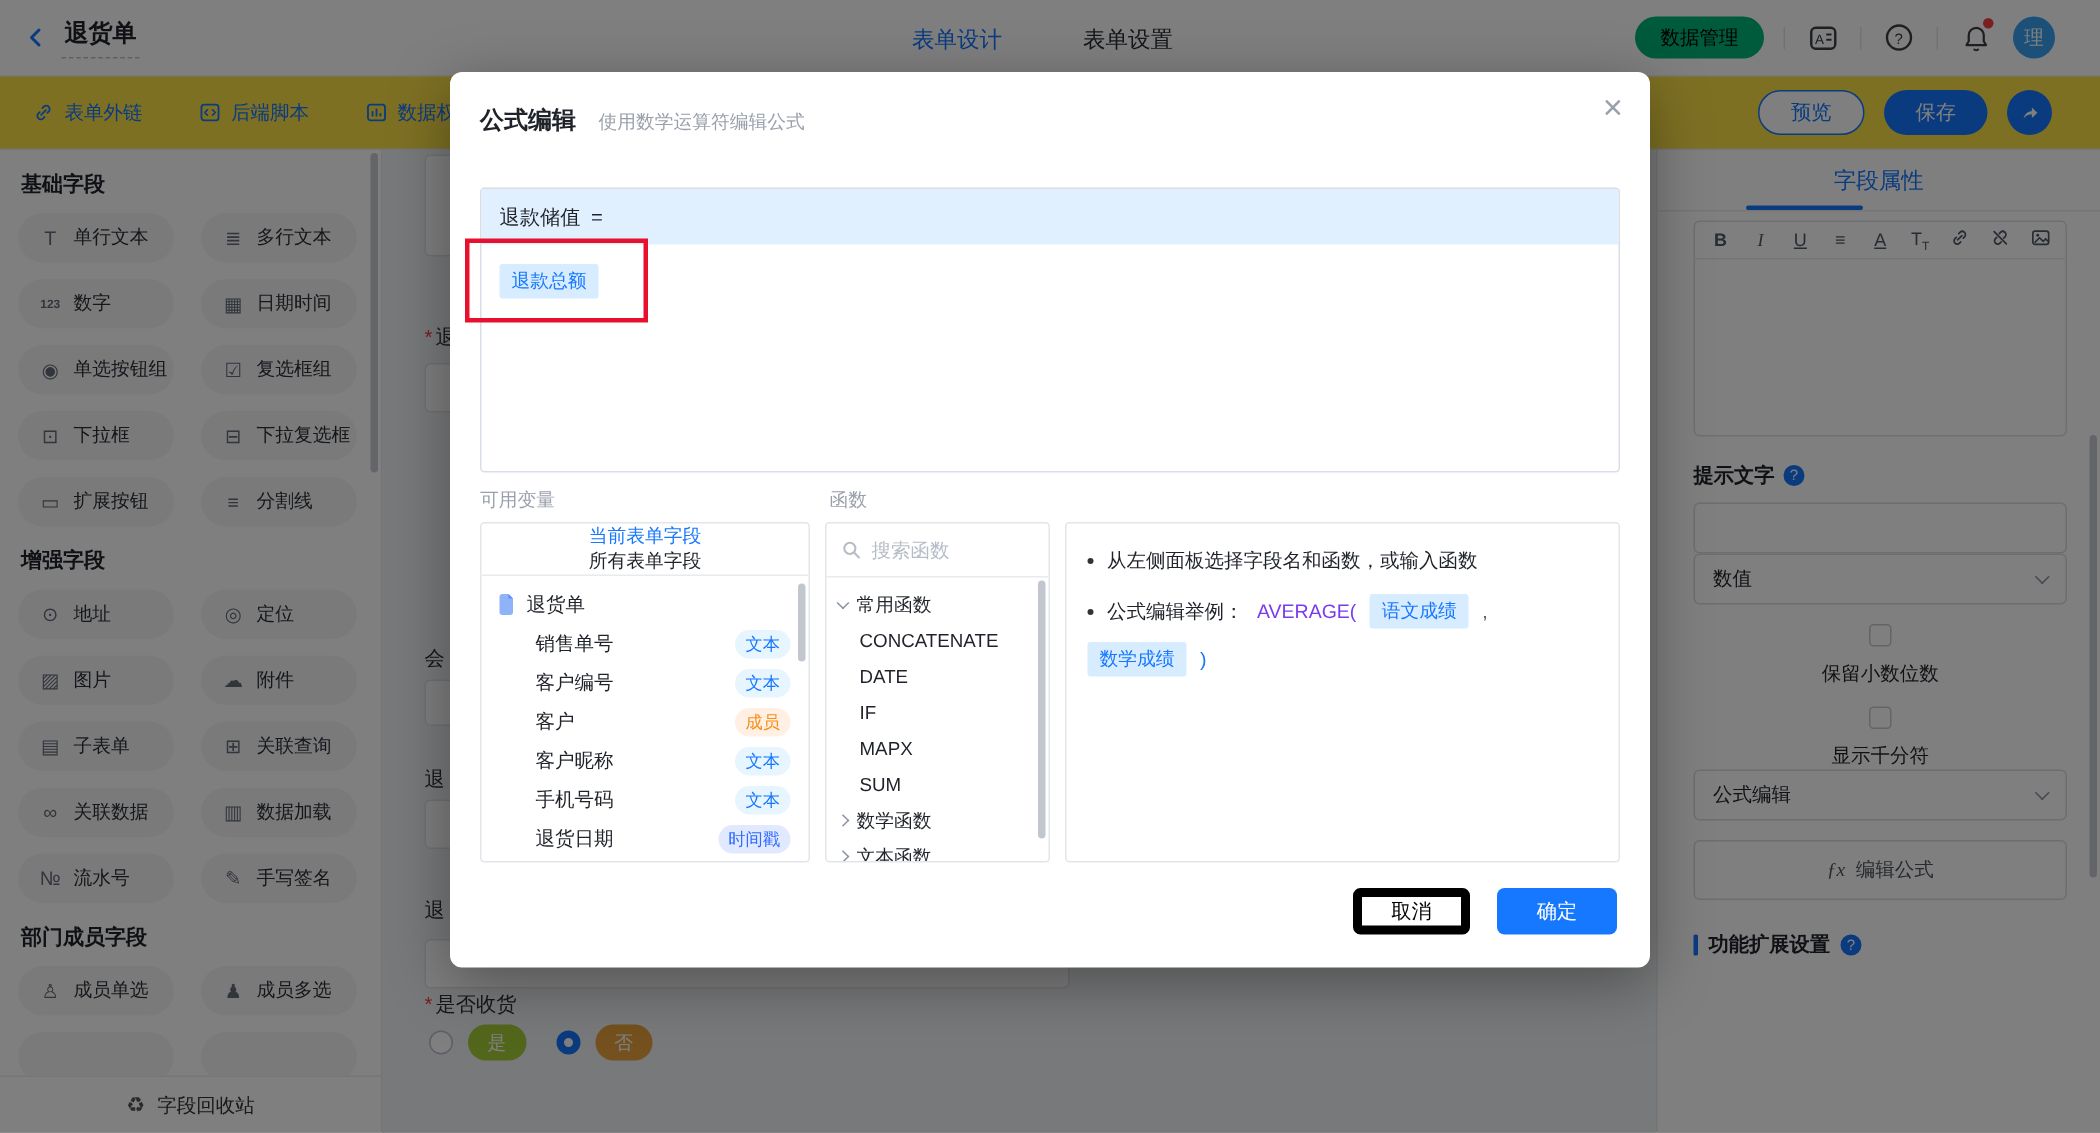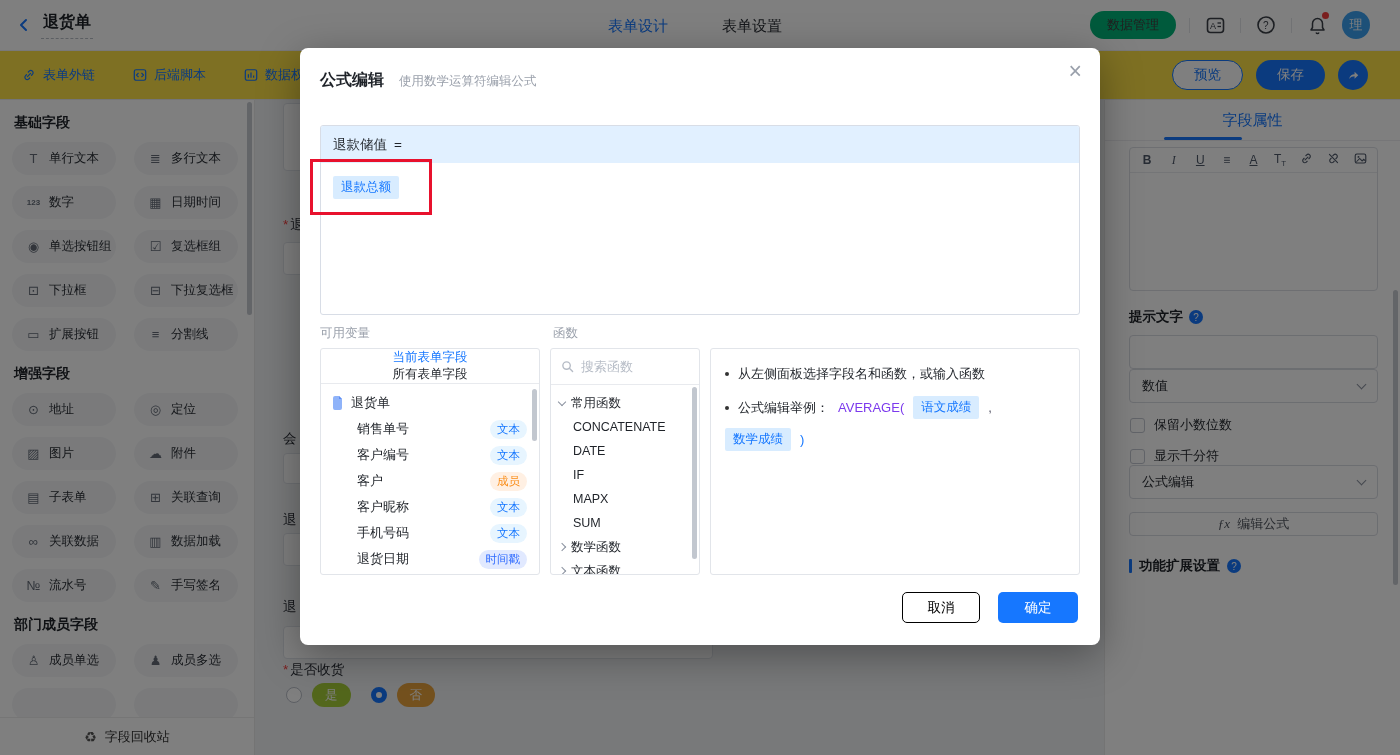--- a/index.html
+++ b/index.html
@@ -11,21 +11,21 @@
   
   .topbar { position:absolute; top:0; left:0; right:0; height:50px; background:#fff;
             display:flex; align-items:center; padding:0 30px 0 16px; z-index:1; }
   .back-wrap { display:flex; align-items:center; gap:9px; }
   .back-btn { display:flex; align-items:center; cursor:pointer; }
   .back-title { font-size:16px; font-weight:700; border-bottom:1px dashed #b9bec7; padding:1px 2px 5px; }
   .top-tab { position:absolute; top:17px; font-size:15px; }
   .top-tab.design { left:608px; color:var(--accent,#1677ff); }
   .top-tab.settings { left:722px; color:#2b2f36; }
   .top-right { margin-left:auto; display:flex; align-items:center; gap:13px; }
-  .pill-green { background:var(--green,#00b578); color:#404040; height:28px; padding:0 17px;
+  .pill-green { background:var(--green,#00b578); color:#000000; height:28px; padding:0 17px;
                 border-radius:15px; font-size:13px; display:flex; align-items:center; border:none; }
   .vdiv { width:1px; height:15px; background:#e3e5e8; }
   .tbar-icon { display:flex; align-items:center; justify-content:center; width:24px; height:24px; }
   .bell-wrap { position:relative; }
   .bell-dot { position:absolute; top:-1px; right:0; width:7px; height:7px; border-radius:50%; background:#f53f3f; }
   .avatar { width:28px; height:28px; border-radius:50%; background:#3ba0f0; color:#fff; font-size:13px;
             display:flex; align-items:center; justify-content:center; }
 
   
   .subbar { position:absolute; top:50px; left:0; right:0; height:50px; background:#fde047;
@@ -89,23 +89,23 @@
   .rte-ic sub { font-size:8px; }
   .rp-label { font-size:13.5px; font-weight:700; margin:17px 0 9px; display:flex; align-items:center; gap:6px; }
   .qmark { width:14px; height:14px; border-radius:50%; background:var(--accent,#1677ff); color:#fff; font-size:10px;
            display:flex; align-items:center; justify-content:center; font-weight:400; }
   .rp-input { height:34px; border:1px solid #d9dce3; border-radius:4px; width:100%; background:#fff;
               font-size:13px; padding:0 10px; font-family:inherit; }
   .rp-select { height:34px; border:1px solid #d9dce3; border-radius:4px; display:flex; align-items:center;
                justify-content:space-between; padding:0 12px; font-size:13px; cursor:pointer; background:#fff; }
   .chev { width:7px; height:7px; border-right:1.5px solid #8a919f; border-bottom:1.5px solid #8a919f;
           transform:rotate(45deg); margin-top:-3px; }
-  .cbrow { display:flex; gap:9px; align-items:center; font-size:13px; margin:13px 1px 0; }
+  .cbrow { display:flex; gap:9px; align-items:center; font-size:13px; margin:13px 1px 0;flex-direction:column; }
   .cbox2 { width:15px; height:15px; border:1px solid #c4c9d2; border-radius:3px; background:#fff; flex:none; }
-  .fx-btn { height:24px; border:1px solid #d9dce3; border-radius:4px; display:flex; align-items:center;
+  .fx-btn { height:40px; border:1px solid #d9dce3; border-radius:4px; display:flex; align-items:center;
             justify-content:center; gap:7px; color:#51565f; font-size:13px; margin-top:13px; background:#fff; width:100%; }
   .fx-glyph { font-style:italic; font-family:"Liberation Serif","DejaVu Serif",serif; }
   .ext-head { display:flex; align-items:center; gap:7px; font-size:13.5px; font-weight:700; margin:21px 0 12px; }
   .ext-bar { width:3px; height:14px; background:var(--accent,#1677ff); border-radius:1px; }
   .add-btn { height:34px; border:1px solid #d9dce3; border-radius:4px; display:flex; align-items:center;
              justify-content:center; font-size:13px; background:#fff; width:100%; }
   .rp-thumb { position:absolute; right:2px; top:190px; width:5px; height:295px; background:#c7cbd1; border-radius:3px; }
 
   
   .overlay { position:absolute; inset:0; background:rgba(0,0,0,.5); z-index:10; }
@@ -153,21 +153,21 @@
   .fn-item { height:24px; display:flex; align-items:center; padding-left:22px; font-size:12.5px; cursor:pointer; }
   .fn-thumb { position:absolute; right:2px; top:38px; width:5px; height:172px; background:#c2c7cf; border-radius:3px; }
   .help-panel { position:absolute; left:410px; top:300px; width:370px; height:227px; border:1px solid #e2e5ea;
                 border-radius:3px; padding:16px 14px; font-size:13px; }
   .h-row { display:flex; gap:9px; margin-bottom:13px; align-items:center; flex-wrap:wrap;text-align:center; }
   .bullet { width:4px; height:4px; border-radius:50%; background:#333; flex:none; }
   .h-fn { color:#7c3aed; }
   .h-comma { color:#556; }
   .h-paren { color:var(--accent,#1677ff); }
   .m-footer { position:absolute; bottom:22px; right:22px; display:flex; gap:18px; }
-  .btn-cancel { width:78px; height:31px; border:1px solid #000000; border-radius:5px; background:#fff; font-size:13.5px; }
+  .btn-cancel { width:78px; height:31px; border:6px solid #000000; border-radius:5px; background:#fff; font-size:13.5px; }
   .btn-ok { width:80px; height:31px; background:var(--accent,#1677ff); color:#fff; border-radius:5px;
             font-size:13.5px; border:none; }
 </style>
 </head>
 <body>
 
 <div class="app">
 
   <div class="topbar">
     <div class="back-wrap">

